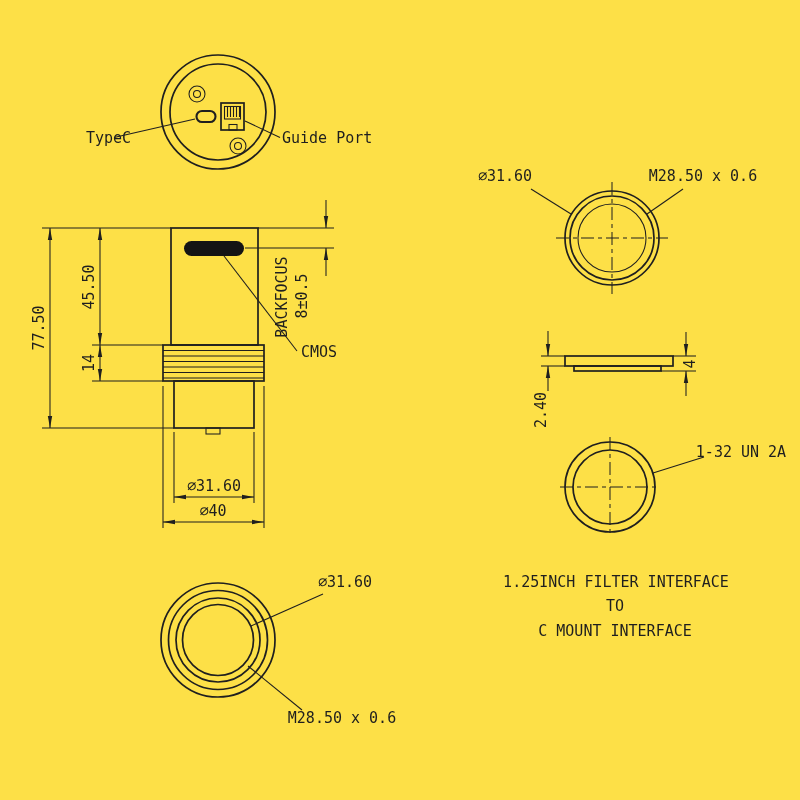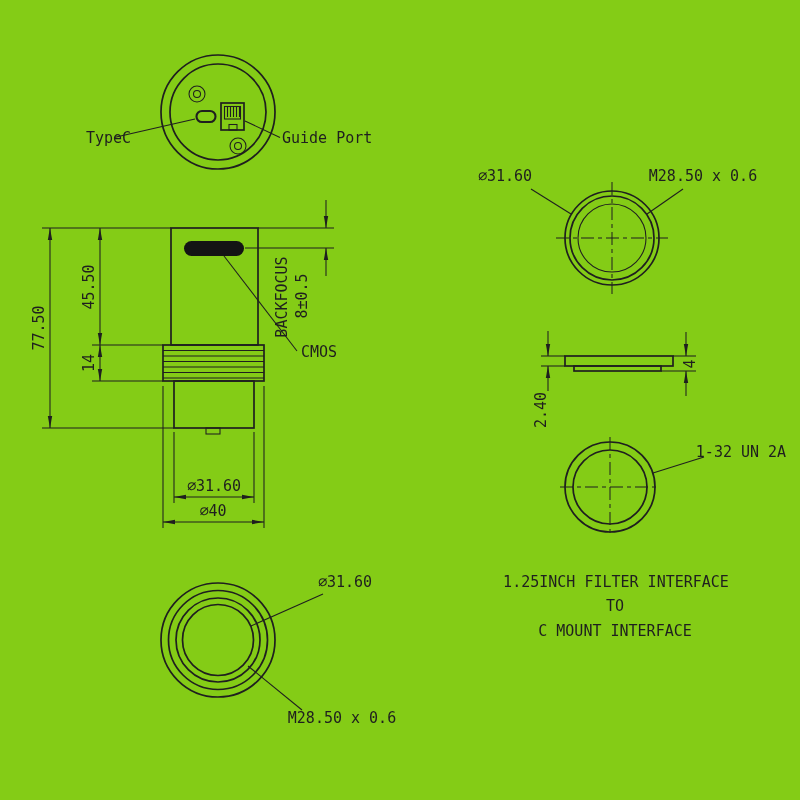--- a/index.html
+++ b/index.html
@@ -1,16 +1,16 @@
 <!DOCTYPE html>
 <html><head>
 <meta charset="utf-8">
 <style>
   html,body{margin:0;padding:0;background:#ffffff;}
-  .page{width:800px;height:800px;background:#84cc16;position:relative;overflow:hidden;}
+  .page{width:800px;height:800px;background:#fde047;position:relative;overflow:hidden;}
   svg{display:block;}
   text{font-family:"DejaVu Sans Mono","Liberation Mono",monospace;font-size:15px;fill:#1f1f1f;}
   .cap{font-size:15px;}
   .outline{stroke:#1f1f1f;stroke-width:1.7;fill:none;}
   .bold{stroke:#1f1f1f;stroke-width:2.1;fill:none;}
   .thin{stroke:#1f1f1f;stroke-width:1.05;fill:none;}
   .dim{stroke:#1f1f1f;stroke-width:1.05;fill:none;}
   .cl{stroke:#1f1f1f;stroke-width:1;stroke-dasharray:13 4 4 4;fill:none;}
   .fillblk{fill:#141414;stroke:none;}
 </style>

